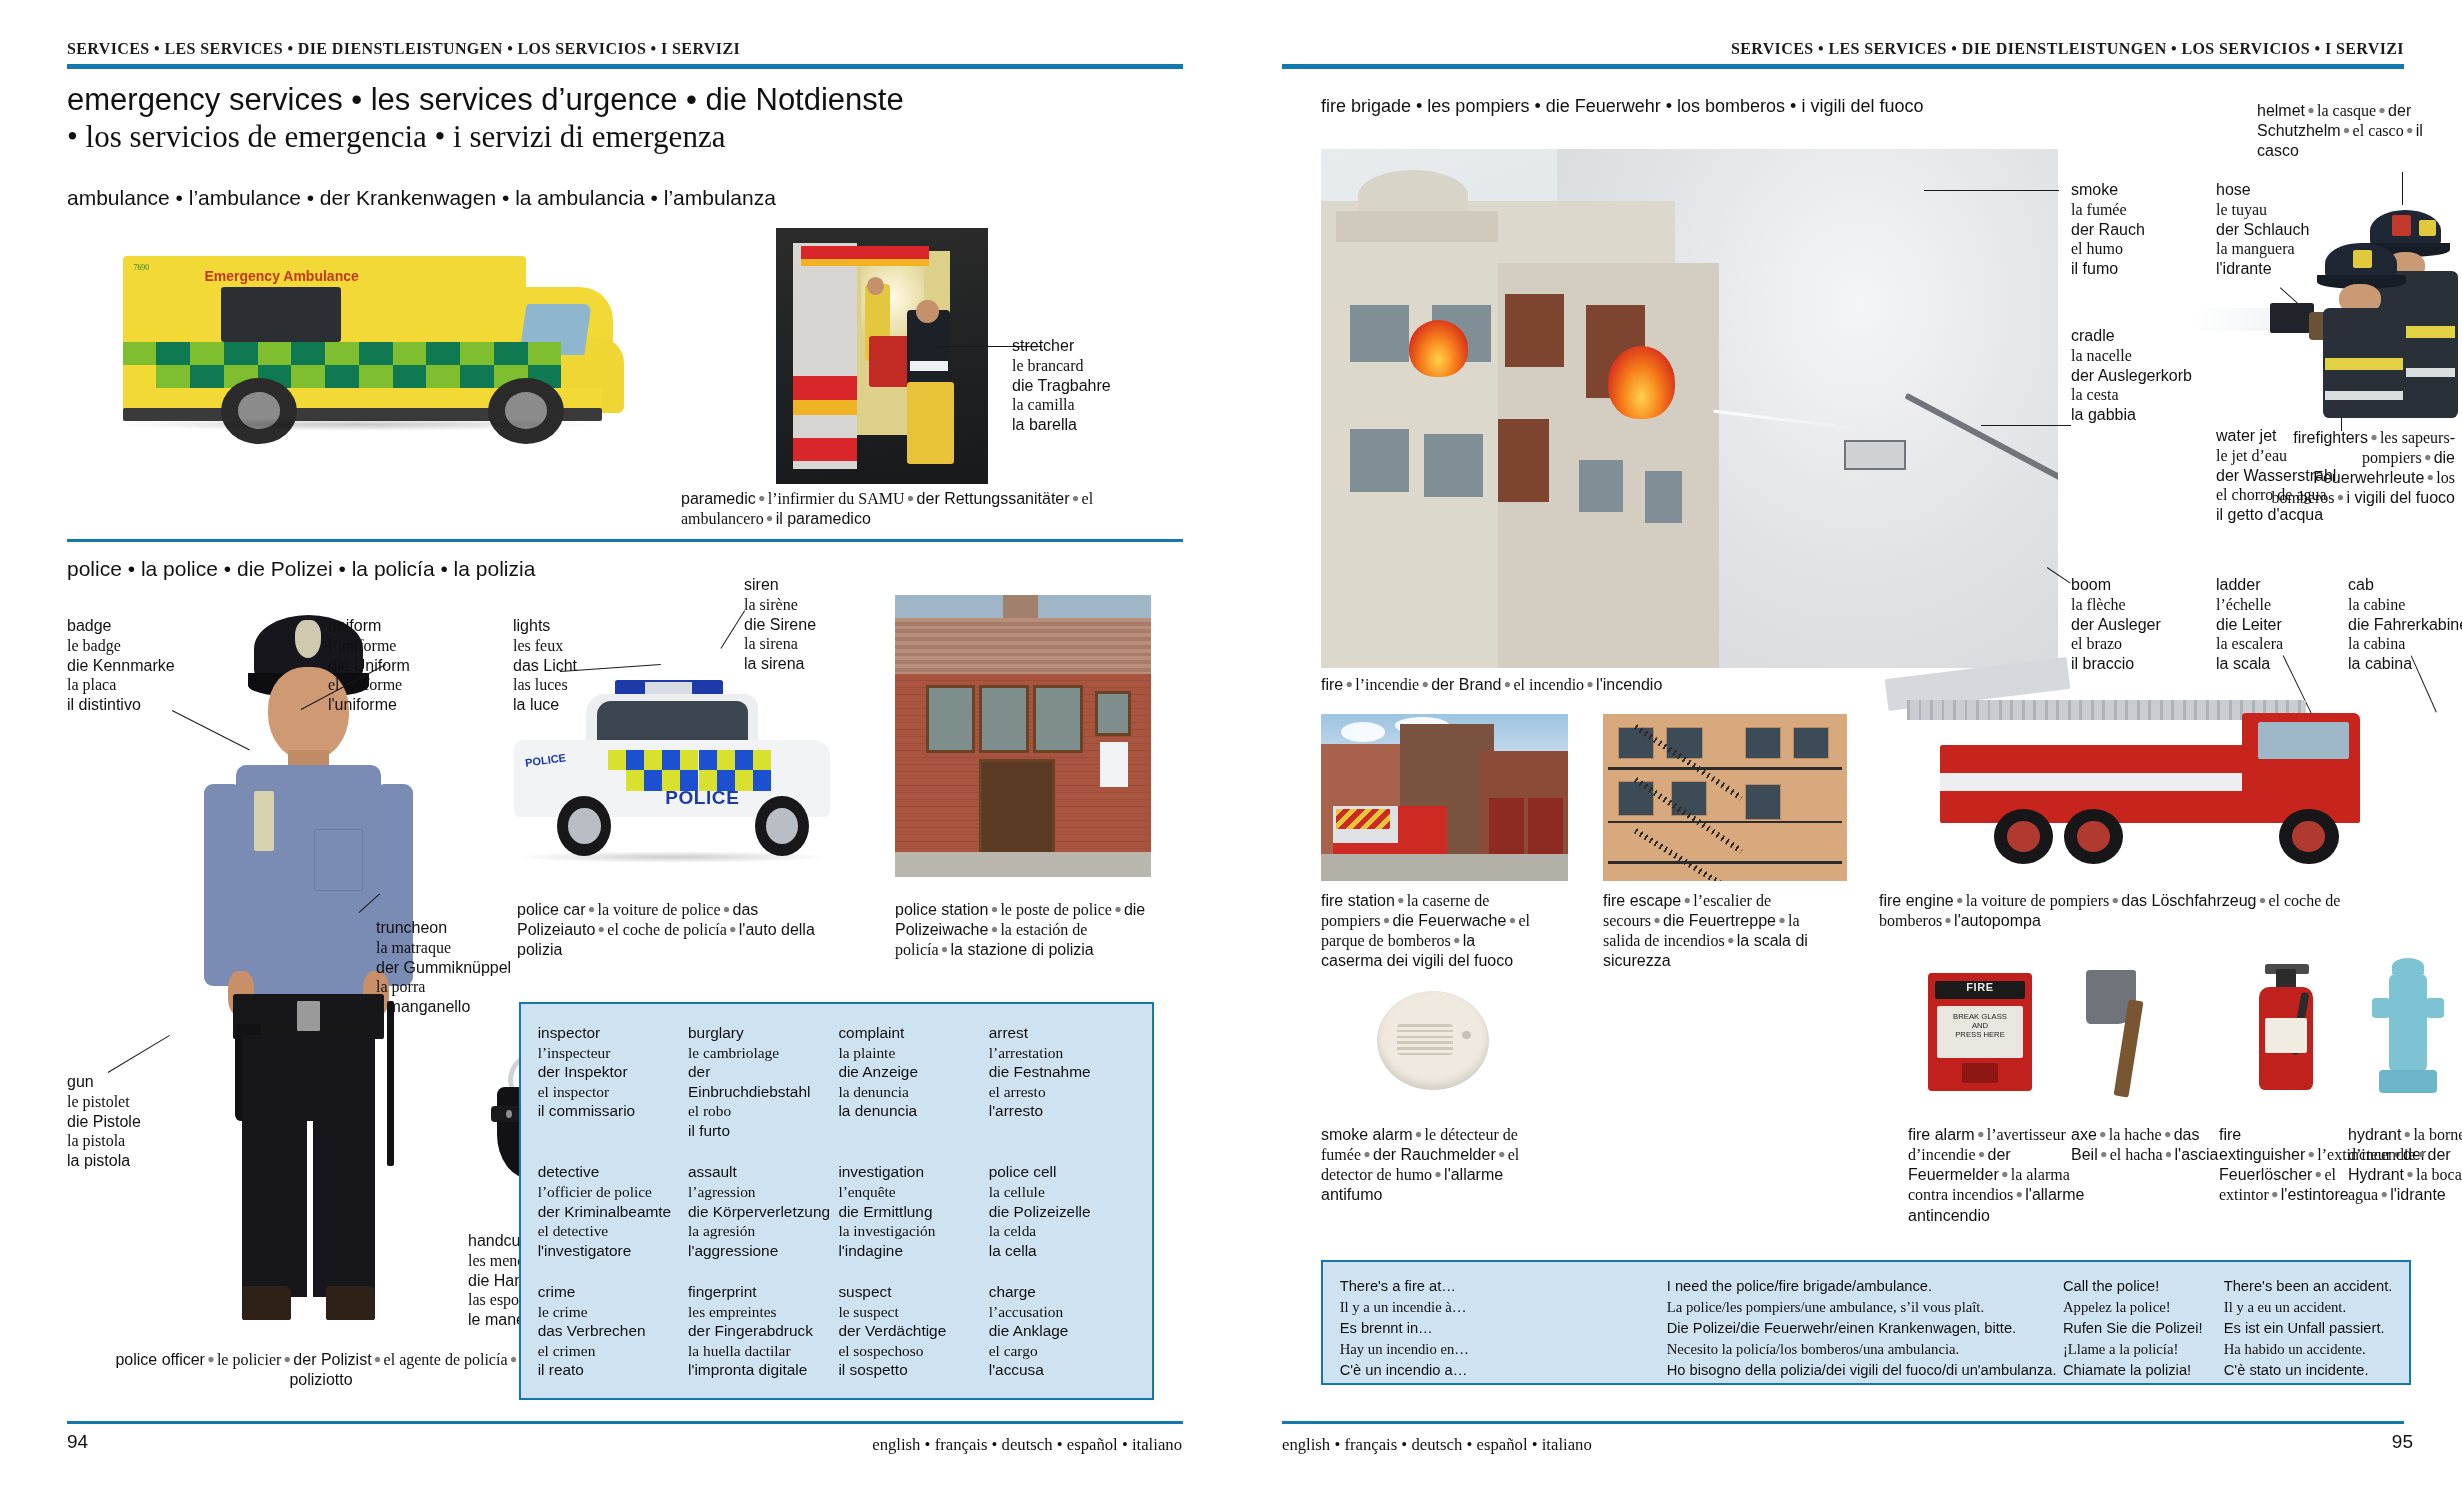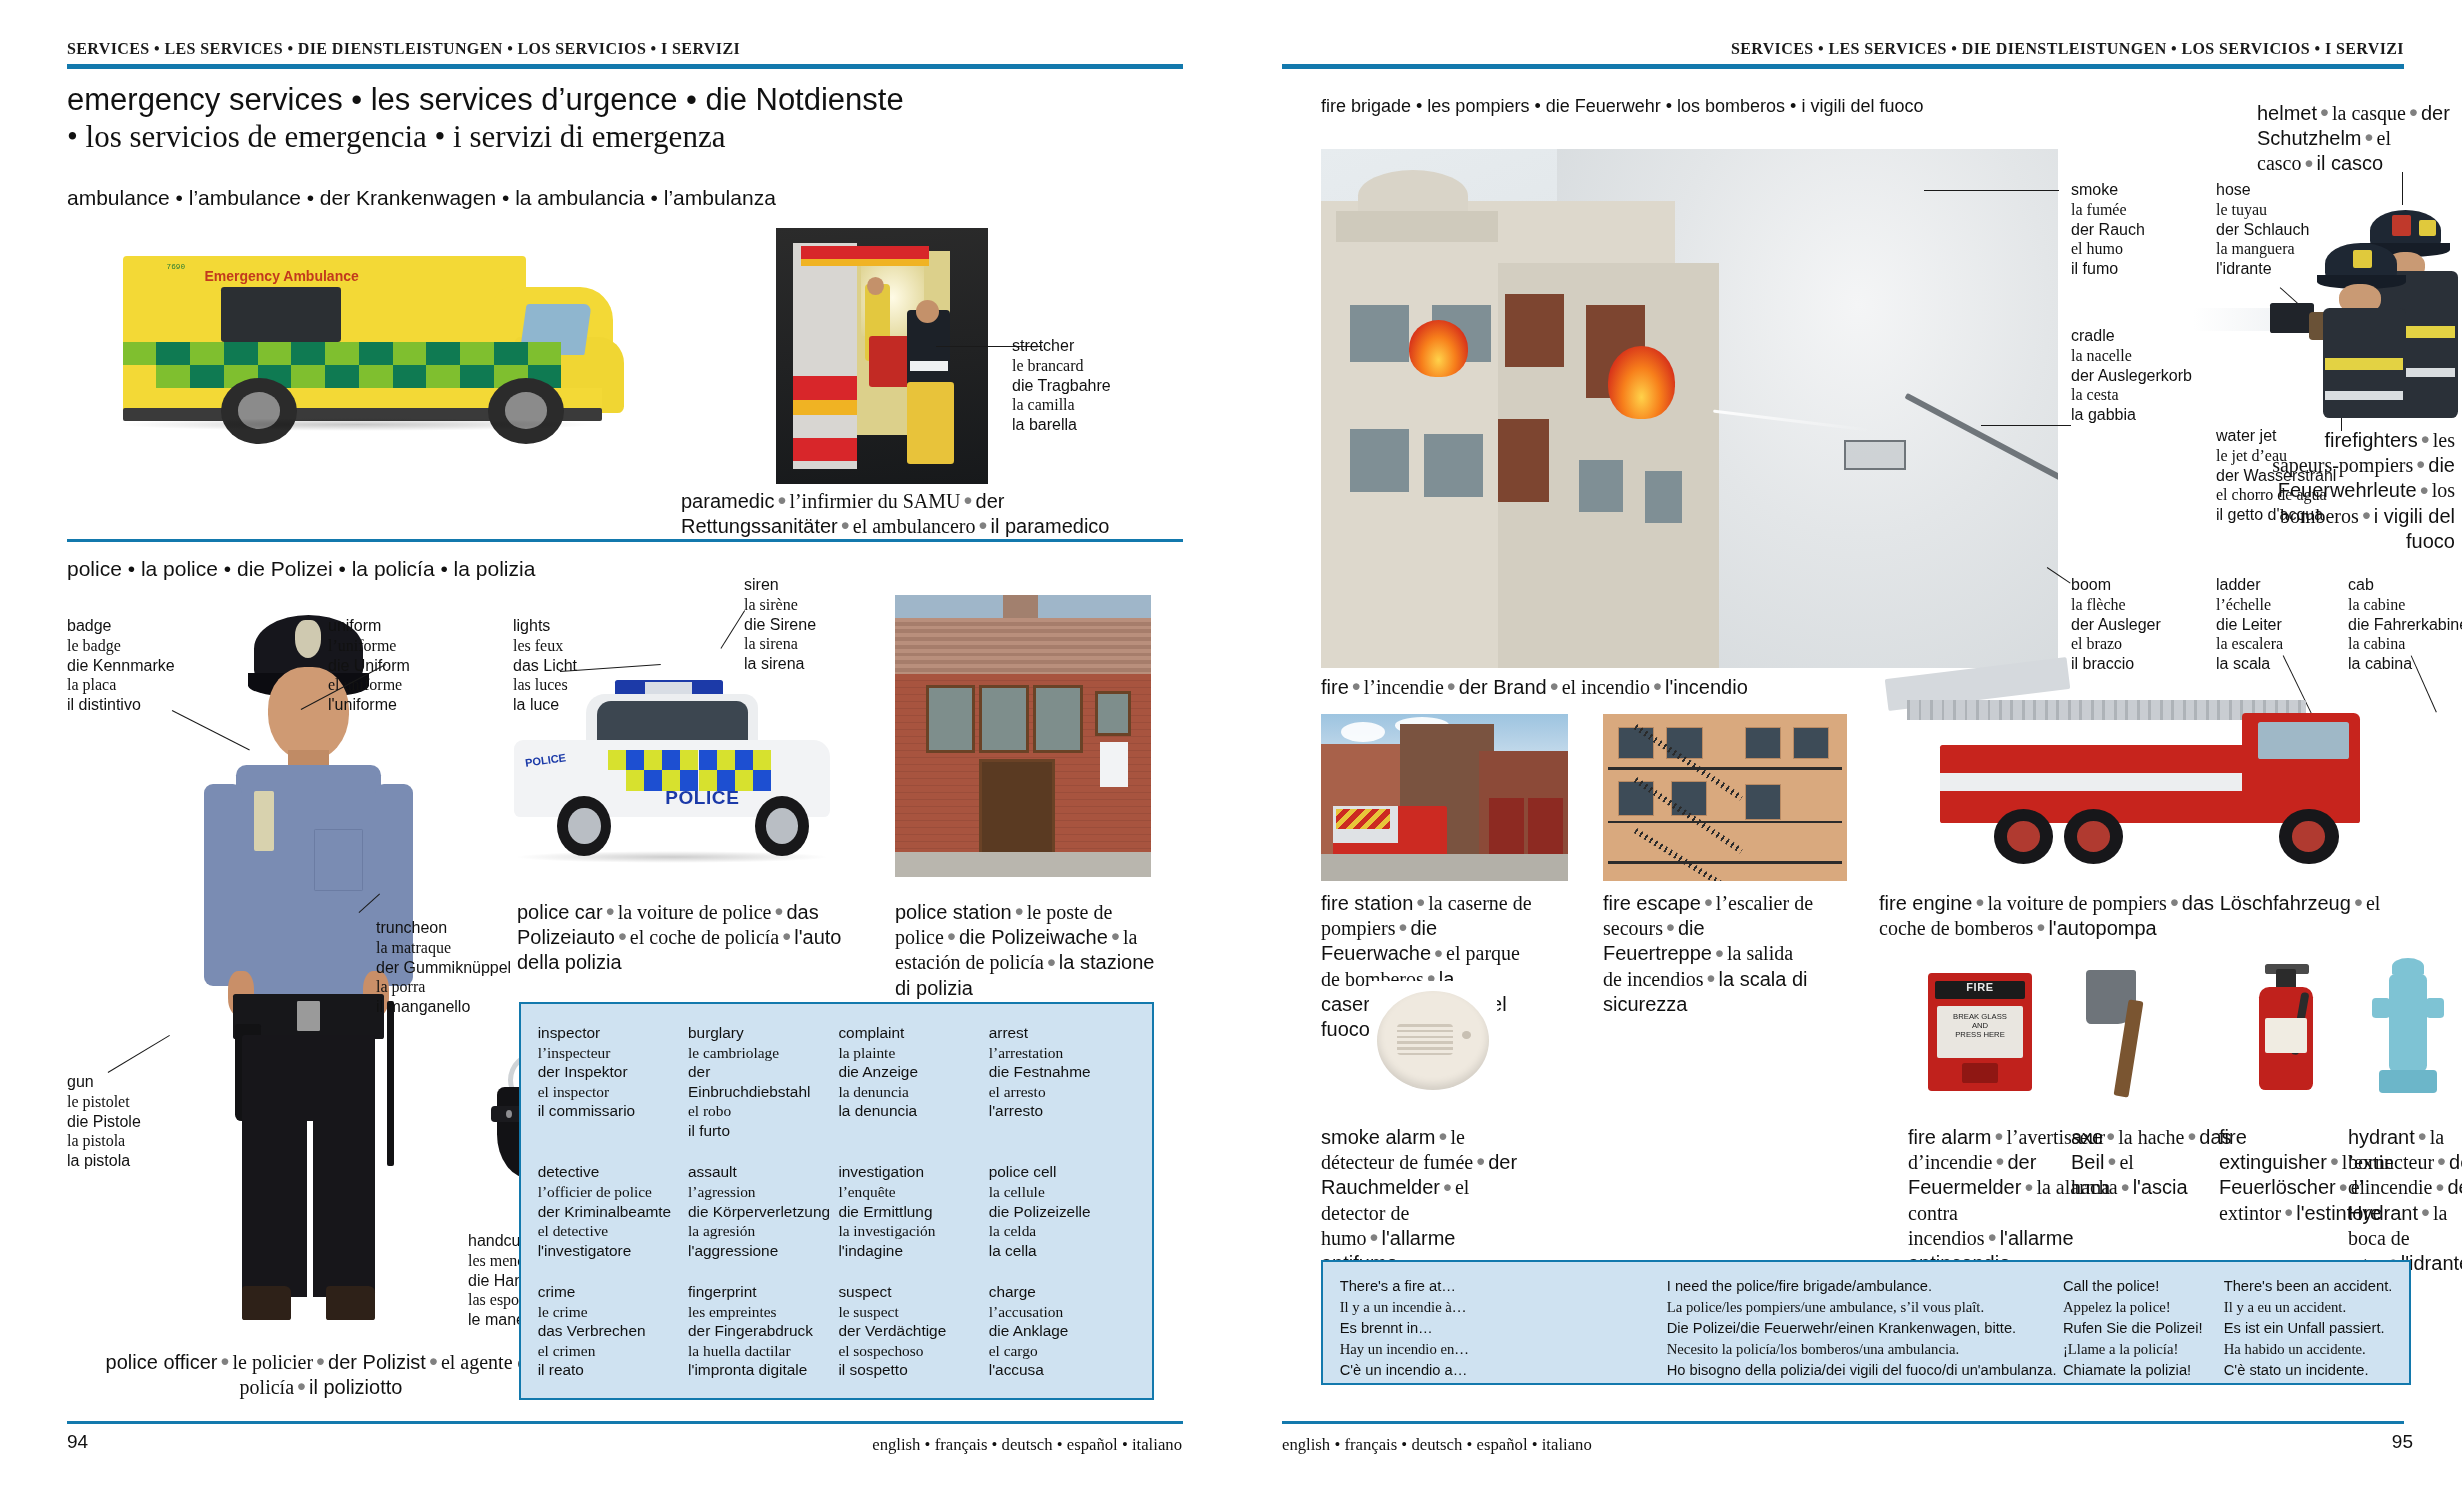--- a/index.html
+++ b/index.html
@@ -28,21 +28,21 @@
   
   .lbl{position:absolute;font-size:16px;line-height:1.24;color:#111;white-space:nowrap;}
   .lbl .en{font-family:"Liberation Sans",sans-serif;}
   .lbl .fr{font-family:"Liberation Serif",serif;}
   .lbl .de{font-family:"Liberation Sans",sans-serif;}
   .lbl .es{font-family:"Liberation Serif",serif;}
   .lbl .it{font-family:"Liberation Sans",sans-serif;}
   .lbl div{display:block;}
 
   
-  .cap{position:absolute;font-size:20px;line-height:1.26;color:#111;}
+  .cap{position:absolute;font-size:16px;line-height:1.26;color:#111;}
   .cap .en{font-family:"Liberation Sans",sans-serif;}
   .cap .fr,.cap .es{font-family:"Liberation Serif",serif;}
   .cap .de,.cap .it{font-family:"Liberation Sans",sans-serif;}
   .dot{color:#808080;font-size:0.78em;vertical-align:0.18em;padding:0 .18em;}
 
   
   .lead{position:absolute;background:#1a1a1a;height:1.3px;transform-origin:0 50%;}
 
   
   .wordbox{position:absolute;background:#cfe2f1;border:2.6px solid #1379ad;box-sizing:border-box;}
@@ -67,21 +67,21 @@
   .amb-nose{position:absolute;left:74%;top:26%;width:22%;height:48%;background:#f3d936;
             border-radius:19px 33px 6.4px 6.4px;}
   .amb-nose2{position:absolute;left:78%;top:46%;width:20%;height:30%;background:#f0d633;border-radius:5.1px 26px 6.4px 3.8px;}
   .amb-win{position:absolute;left:24%;top:26%;width:22%;height:22%;background:#2b2f33;border-radius:3.2px;}
   .amb-win2{position:absolute;left:79.5%;top:33%;width:12%;height:20%;background:#8fb6cf;border-radius:2.6px 7.7px 1.3px 1.3px;transform:skewX(-8deg);}
   .amb-text{position:absolute;left:21%;top:18.5%;font-family:"Liberation Sans",sans-serif;
             font-weight:700;font-size:14px;color:#c23a1d;}
   .amb-text2{position:absolute;left:24%;top:49.5%;font-family:"Liberation Sans",sans-serif;font-size:9px;color:#3a3a3a;}
   .amb-nhs{position:absolute;left:44.5%;top:49%;font-family:"Liberation Sans",sans-serif;font-weight:700;
            font-size:10.3px;color:#fff;background:#0a5ca8;padding:0.6px 2.6px;border-radius:1.3px;}
-  .amb-num{position:absolute;left:8%;top:16.5%;font-family:Liberation Mono, monospace;font-size:7.7px;color:#2e7d32;margin-left:33px;}
+  .amb-num{position:absolute;left:8%;top:16.5%;font-family:Liberation Serif, serif;font-size:7.7px;color:#2e7d32;}
   .check{position:absolute;left:6%;top:48%;width:86%;height:18%;}
   .check i{position:absolute;display:block;width:7.2%;height:50%;}
   .amb-skirt{position:absolute;left:6%;top:66%;width:88%;height:10%;background:#f3d936;}
   .amb-bumper{position:absolute;left:6%;top:74%;width:88%;height:5%;background:#3a3a3a;border-radius:1.9px;}
   .wheel{position:absolute;border-radius:50%;background:#2b2b2b;}
   .wheel b{position:absolute;left:22%;top:22%;width:56%;height:56%;border-radius:50%;background:#8b8b8b;display:block;}
   .amb-shadow{position:absolute;left:5%;top:78%;width:88%;height:5%;background:radial-gradient(ellipse at 50% 50%, rgba(0,0,0,.22), rgba(0,0,0,0) 70%);}
 
   
   .pm{background:linear-gradient(175deg,#2b2b2b 0%,#17191b 100%);}

